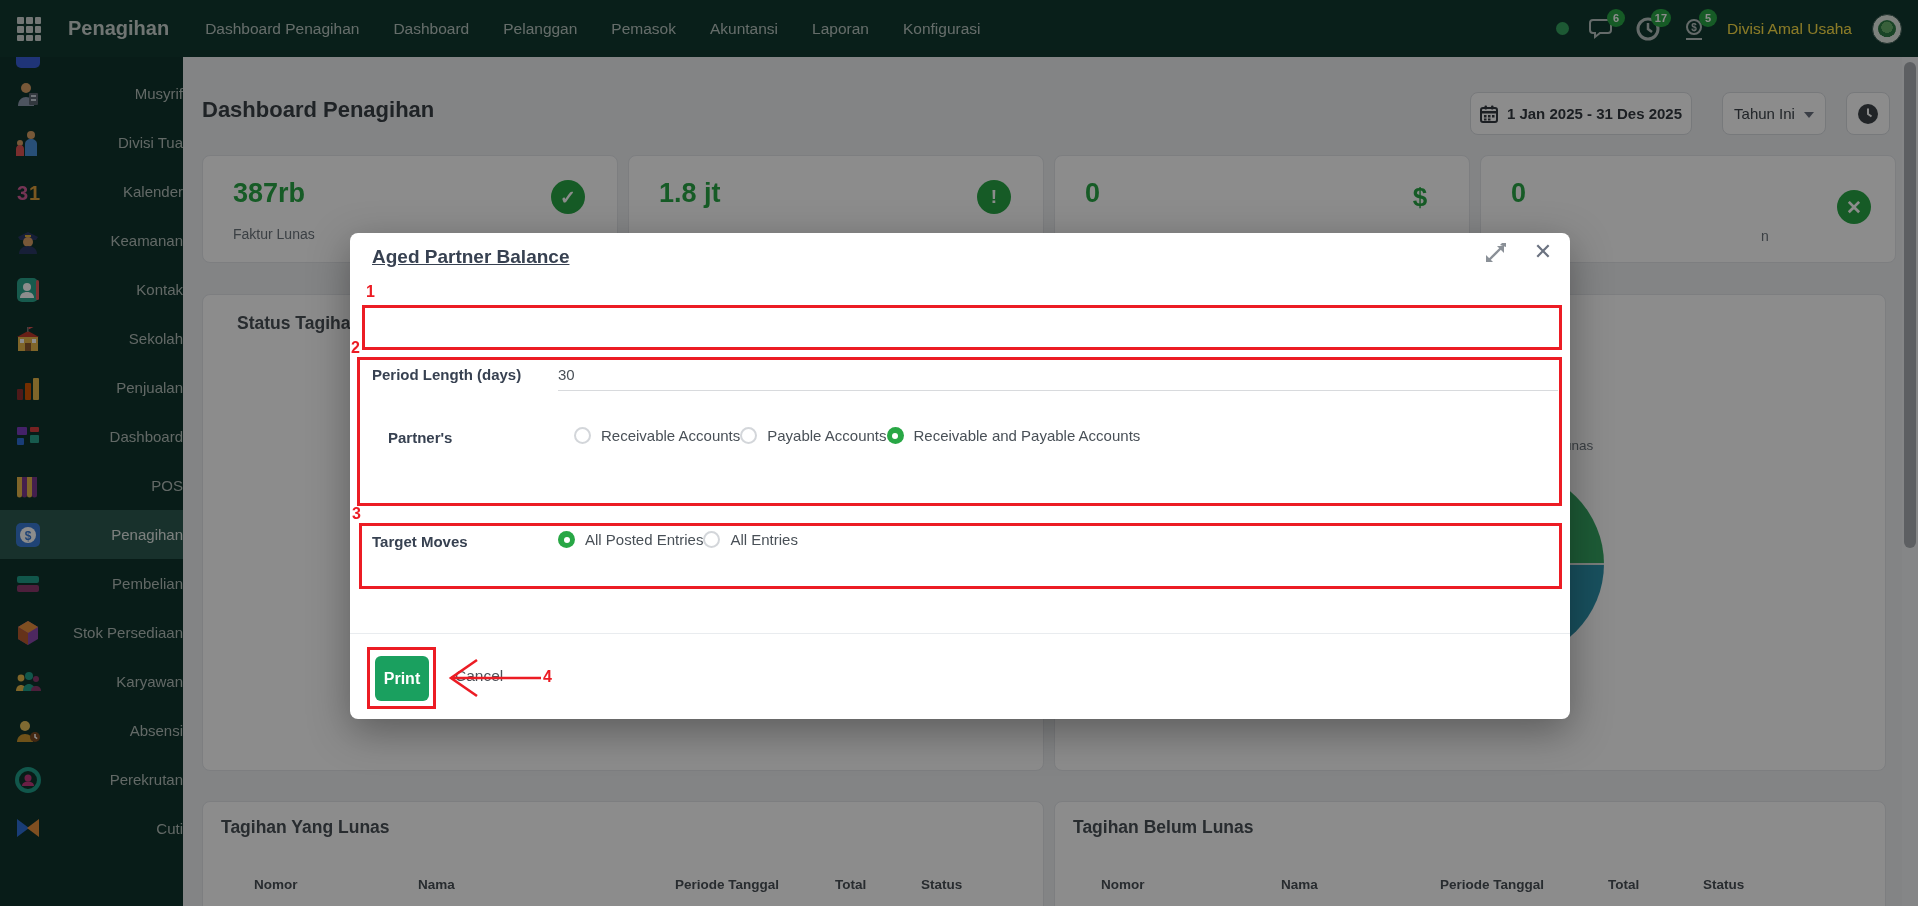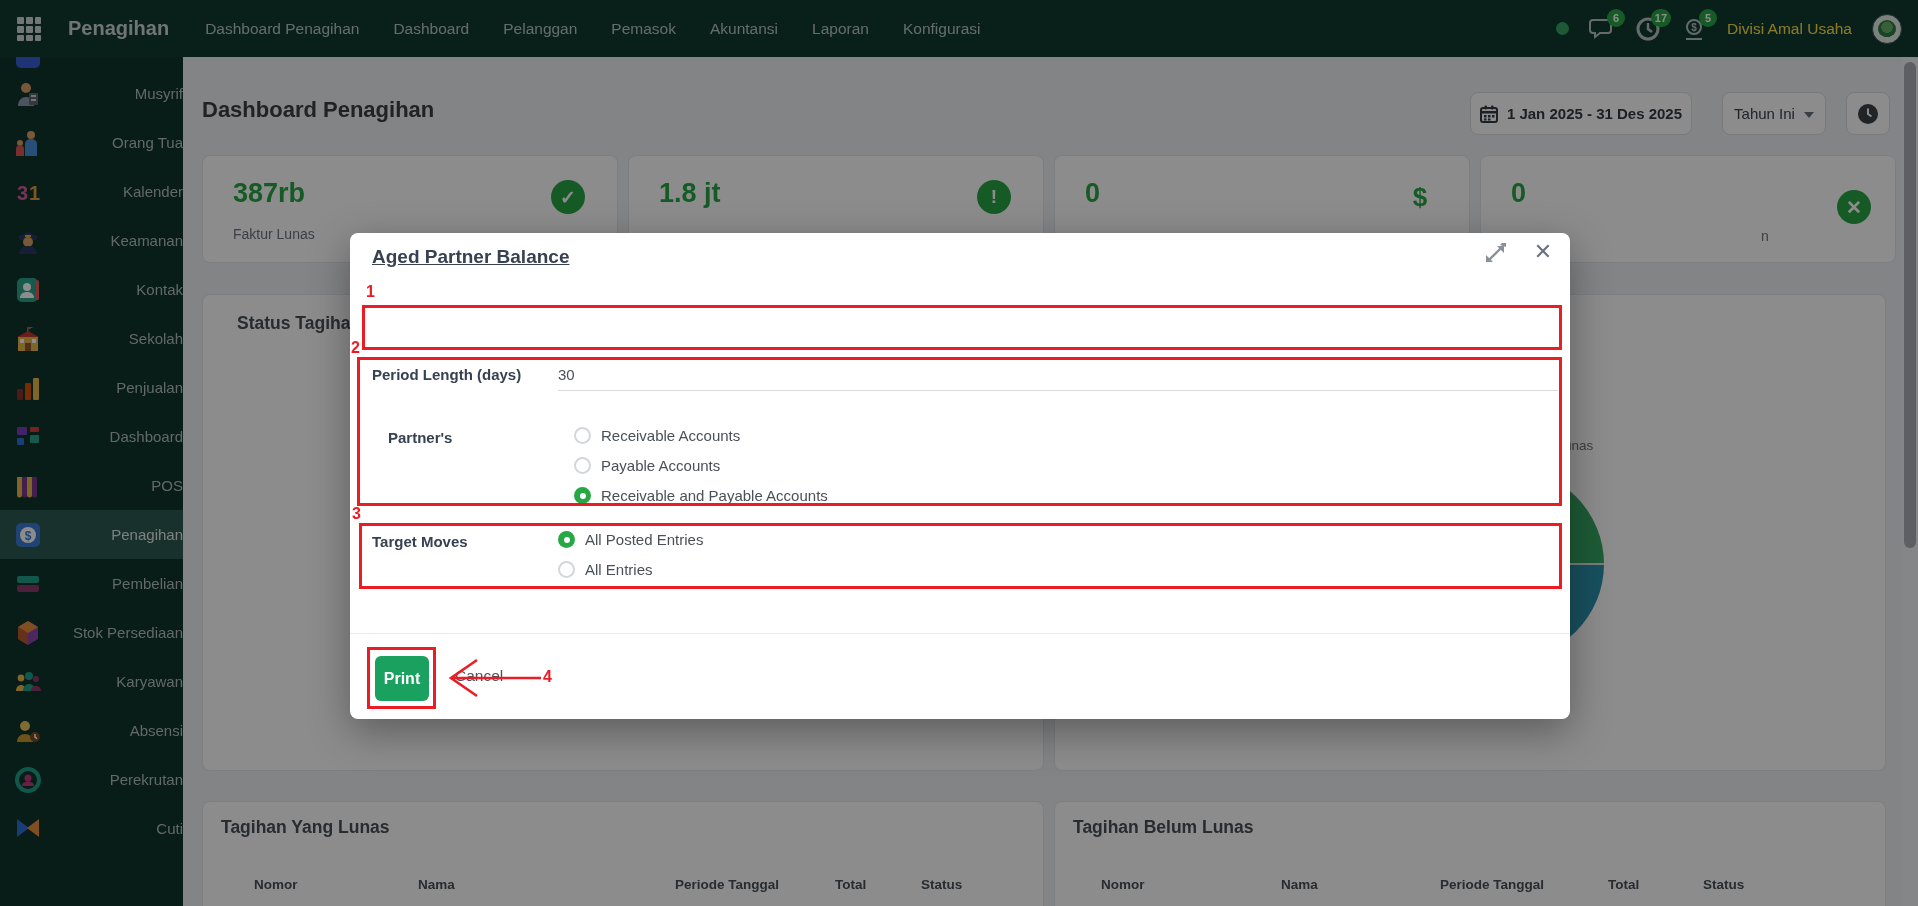--- a/index.html
+++ b/index.html
@@ -82,21 +82,21 @@
   .modal { position:absolute; left:350px; top:233px; width:1220px; height:486px; background:#fff;
            border-radius:8px; box-shadow:0 12px 40px rgba(0,0,0,0.35); z-index:60; }
   .modal-title { position:absolute; left:22px; top:13px; font-size:19px; font-weight:700; color:#374151;text-decoration:underline; }
   .m-expand { position:absolute; left:1132px; top:8px; width:26px; height:26px; cursor:pointer; }
   .m-close { position:absolute; left:1178px; top:4px; width:30px; height:30px; font-size:22px; color:#6b7280;
              display:flex; align-items:center; justify-content:center; cursor:pointer; }
 
   .form-row { position:absolute; left:22px; right:12px; display:flex; align-items:flex-start; }
   .f-label { width:186px; flex:0 0 186px; font-size:15px; font-weight:700; color:#374151; padding-top:2px; }
   .f-input { flex:1; font-size:15px; color:#495057; border-bottom:1px solid #d8dadd; padding:2px 0 7px 0; }
-  .radio-stack { display:flex; flex-direction:column; gap:13px; }
+  .radio-stack { display:flex; flex-direction:row; }
   .radio-row { display:flex; align-items:center; gap:10px; cursor:pointer; }
   .radio { width:17px; height:17px; border-radius:50%; border:2px solid #d3d6da; background:#fff; position:relative; flex:0 0 17px; }
   .radio.sel { border:none; background:#28a745; }
   .radio.sel::after { content:""; position:absolute; left:5.5px; top:5.5px; width:6px; height:6px;
                       border-radius:50%; background:#fff; }
   .radio-lbl { font-size:15px; color:#495057; }
 
   .m-footer { position:absolute; left:0; top:400px; width:1220px; height:86px; border-top:1px solid #e9ecef; }
   .print-btn { position:absolute; left:25px; top:22px; width:54px; height:45px; background:#1aa05f;
                border:none; border-radius:6px; color:#fff; font-size:16px; font-weight:700;
@@ -184,21 +184,21 @@
         </svg>
       <span class="s-lbl">Musyrif</span>
     </div>
     <div class="side-item">
       <svg class="s-ico" viewBox="0 0 26 26">
           <circle cx="16" cy="5" r="4" fill="#d9a066"></circle>
           <path d="M10 26V14c0-3 2.5-5 6-5s6 2 6 5v12z" fill="#4a90d9"></path>
           <circle cx="5" cy="13" r="3" fill="#d9a066"></circle>
           <path d="M1 26v-7c0-2.5 1.8-4 4-4s4 1.5 4 4v7z" fill="#e05555"></path>
         </svg>
-      <span class="s-lbl">Orang Tua</span>
+      <span class="s-lbl">Divisi Tua</span>
     </div>
     <div class="side-item">
       <svg class="s-ico" viewBox="0 0 26 26">
           <text x="2" y="21" font-size="20" font-weight="bold" fill="#d4609a">3</text>
           <text x="14" y="21" font-size="20" font-weight="bold" fill="#e0a03c">1</text>
         </svg>
       <span class="s-lbl">Kalender</span>
     </div>
     <div class="side-item">
       <svg class="s-ico" viewBox="0 0 26 26">

